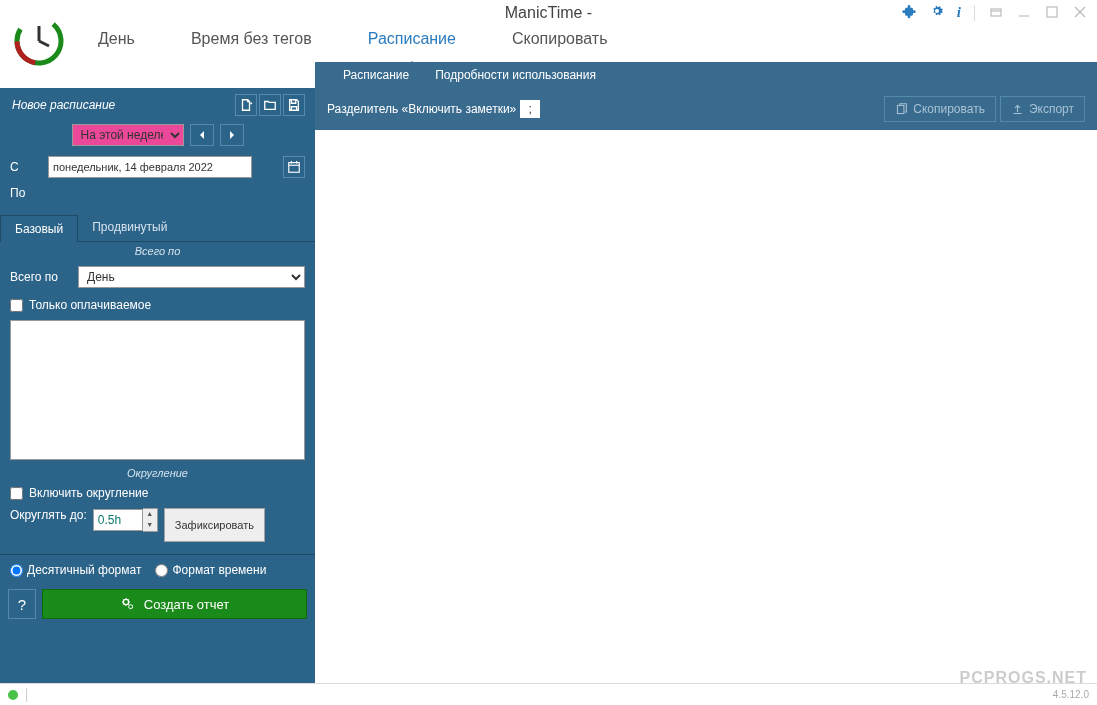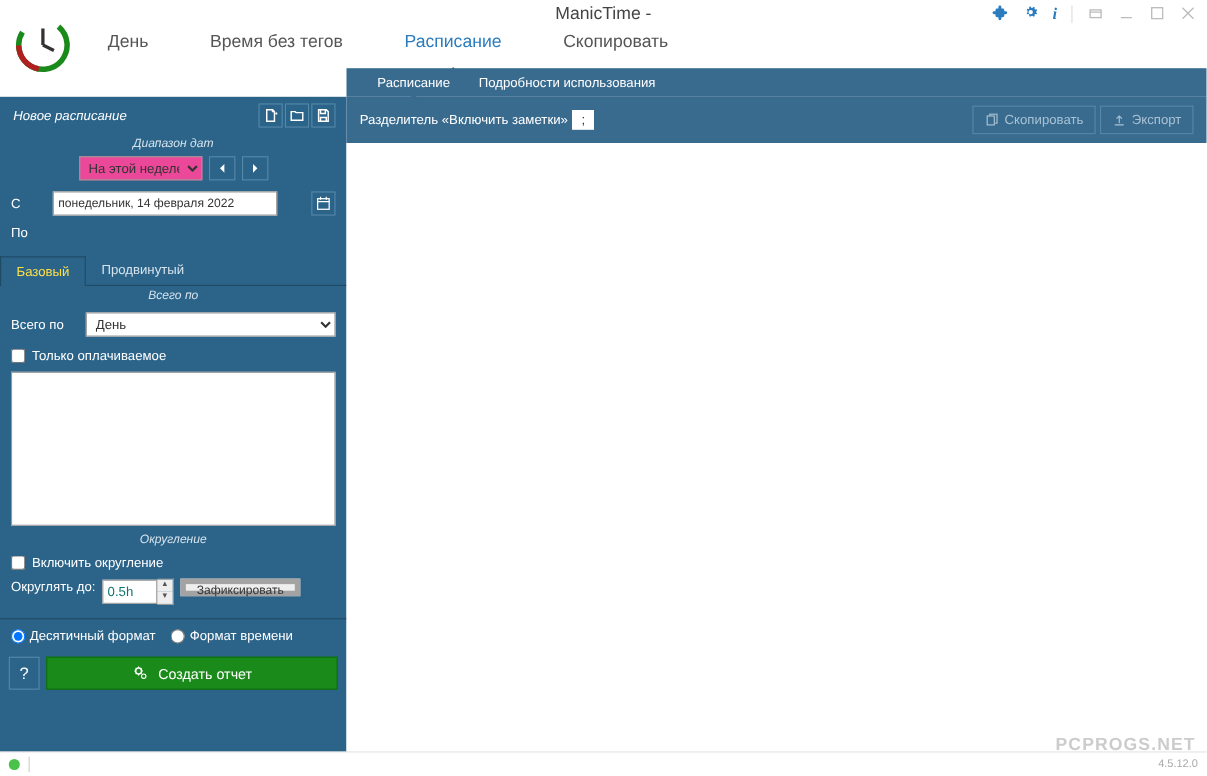--- a/index.html
+++ b/index.html
@@ -39,36 +39,36 @@
 .nav-btn { width: 24px; height: 22px; border: 1px solid #5589aa; background: transparent; color: #fff; cursor: pointer; display: flex; align-items: center; justify-content: center; }
 
 .date-row { display: flex; align-items: center; padding: 4px 10px; gap: 8px; }
 .date-label { width: 30px; font-size: 12px; }
 .date-input-wrap { flex: 1; display: flex; gap: 31px; }
 .date-input { flex: 1; height: 22px; border: 1px solid #999; background: #fff; color: #333; font-size: 11px; padding: 0 4px; }
 .cal-btn { width: 22px; height: 22px; border: 1px solid #5589aa; background: transparent; display: flex; align-items: center; justify-content: center; cursor: pointer; }
 
 .subtabs { display: flex; margin-top: 10px; border-bottom: 1px solid #1f4a64; }
 .subtab { padding: 6px 14px; font-size: 12px; cursor: pointer; color: #d5e3ed; }
-.subtab.active { background: #2b6389; color: #fde047; border: 1px solid #1f4a64; border-bottom: none; position: relative; top: 1px; }
+.subtab.active { background: #2b6389; color: #ffffff; border: 1px solid #1f4a64; border-bottom: none; position: relative; top: 1px; }
 
 .totals-row { display: flex; align-items: center; padding: 6px 10px; gap: 8px; }
 .totals-label { font-size: 12px; width: 60px; }
 .totals-select { flex: 1; height: 22px; border: 1px solid #999; background: #fff; color: #333; font-size: 12px; padding: 0 4px; }
 
 .check-row { display: flex; align-items: center; padding: 4px 10px; gap: 6px; }
 .check-row input[type=checkbox] { width: 13px; height: 13px; }
 .check-row label { font-size: 12px; }
 
 .filter-box { margin: 4px 10px; background: #fff; border: 1px solid #999; height: 140px; }
 
 .round-row { display: flex; align-items: flex-start; padding: 4px 10px; gap: 6px; }
 .round-label { font-size: 12px; }
 .round-input { width: 50px; height: 22px; border: 1px solid #999; background: #fff; color: #0f766e; font-size: 12px; padding: 0 4px; }
-.round-btn { height: 16px; padding: 0 10px; border: 5px solid #a3a3a3; background: #eee; font-size: 11px; cursor: pointer; color: #333; }
+.round-btn { height: 34px; padding: 0 10px; border: 1px solid #a3a3a3; background: #eee; font-size: 11px; cursor: pointer; color: #333; }
 .round-input-wrap { display: flex; align-items: center; }
 .spinner { display: flex; flex-direction: column; border: 1px solid #999; border-left: none; }
 .spin { width: 14px; height: 11px; background: #eee; font-size: 7px; text-align: center; line-height: 10px; cursor: pointer; color: #555; }
 
 .format-row { display: flex; align-items: center; padding: 8px 10px; gap: 14px; border-top: 1px solid #1f4a64; margin-top: 8px; }
 .radio-wrap { display: flex; align-items: center; gap: 4px; }
 .radio-wrap input { width: 13px; height: 13px; }
 .radio-wrap label { font-size: 12px; }
 
 .bottom-row { display: flex; gap: 6px; padding: 4px 8px 8px; }
@@ -168,21 +168,20 @@
             </svg>
           </button>
         <button class="icon-btn">
             <svg viewBox="0 0 16 16">
               <path d="M3 2h8l2 2v10H3z M5 2v4h5V2 M5 10h6v4H5z"></path>
             </svg>
           </button>
       </div>
     </div>
 
-    <div class="section-label">Диапазон дат</div>
 
     <div class="range-row">
       <select class="range-select">
         <option>На этой неделе</option>
       </select>
       <button class="nav-btn">
           <svg width="10" height="10" viewBox="0 0 10 10" fill="#fff">
             <path d="M7 1L3 5l4 4z"></path>
           </svg>
         </button>

